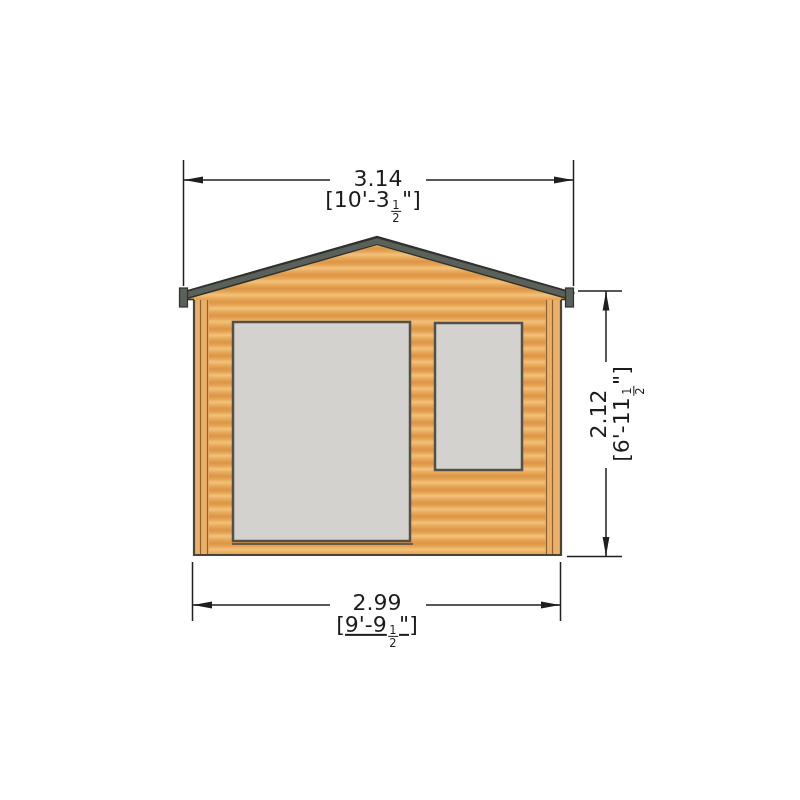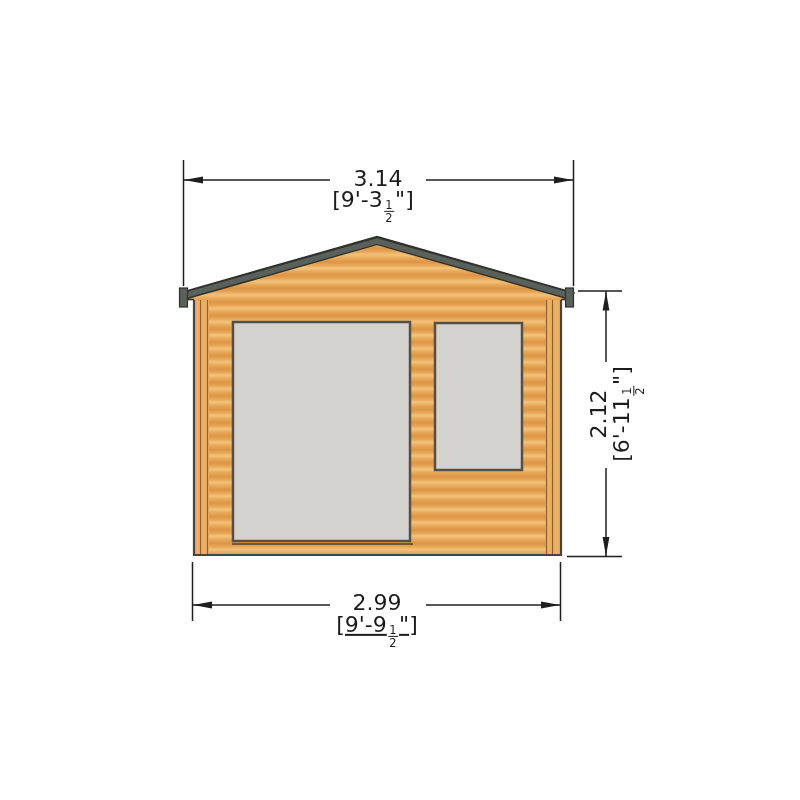--- a/index.html
+++ b/index.html
@@ -121,21 +121,21 @@
       <line x1="567" y1="556.5" x2="622" y2="556.5"></line>
       <line x1="606" y1="291" x2="606" y2="362"></line>
       <line x1="606" y1="468" x2="606" y2="556.5"></line>
       <polygon points="606,291.5 602.6,310.5 609.4,310.5" stroke="none"></polygon>
       <polygon points="606,556 602.6,537 609.4,537" stroke="none"></polygon>
     </g>
   </svg>
 
   <div class="dim-text centered" style="left:378px;top:179px;">3.14</div>
   <div class="dim-text centered" style="left:373px;top:206px;">
-    <span>[9'-3</span><span class="fr">
+    <span>[10'-3</span><span class="fr">
         <span class="n">1</span>
         <span class="d">2</span>
       </span><span>"]</span>
   </div>
 
   <div class="dim-text centered" style="left:377px;top:603px;">2.99</div>
   <div class="dim-text centered" style="left:377px;top:631px;text-decoration:underline;">
     <span>[9'-9</span><span class="fr">
         <span class="n">1</span>
         <span class="d">2</span>

